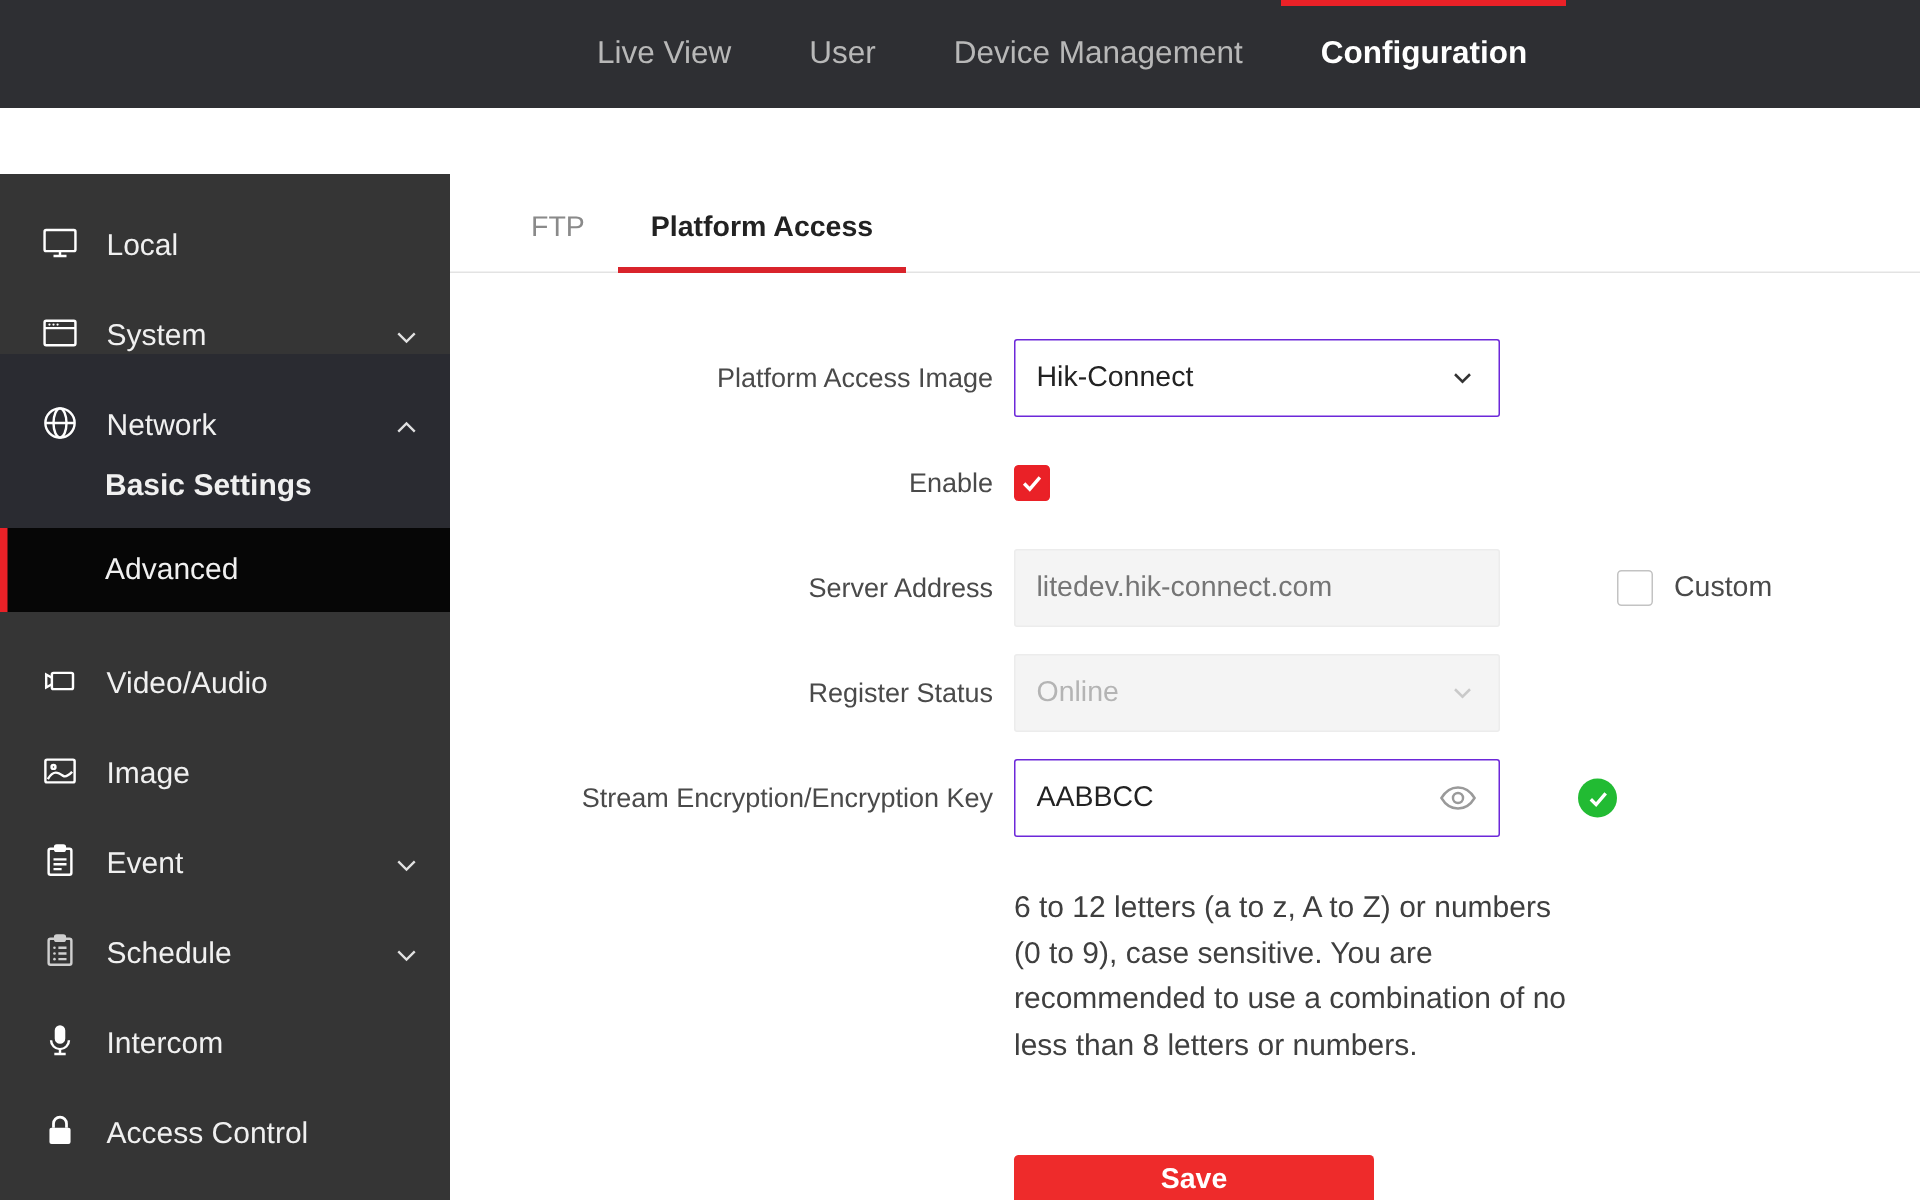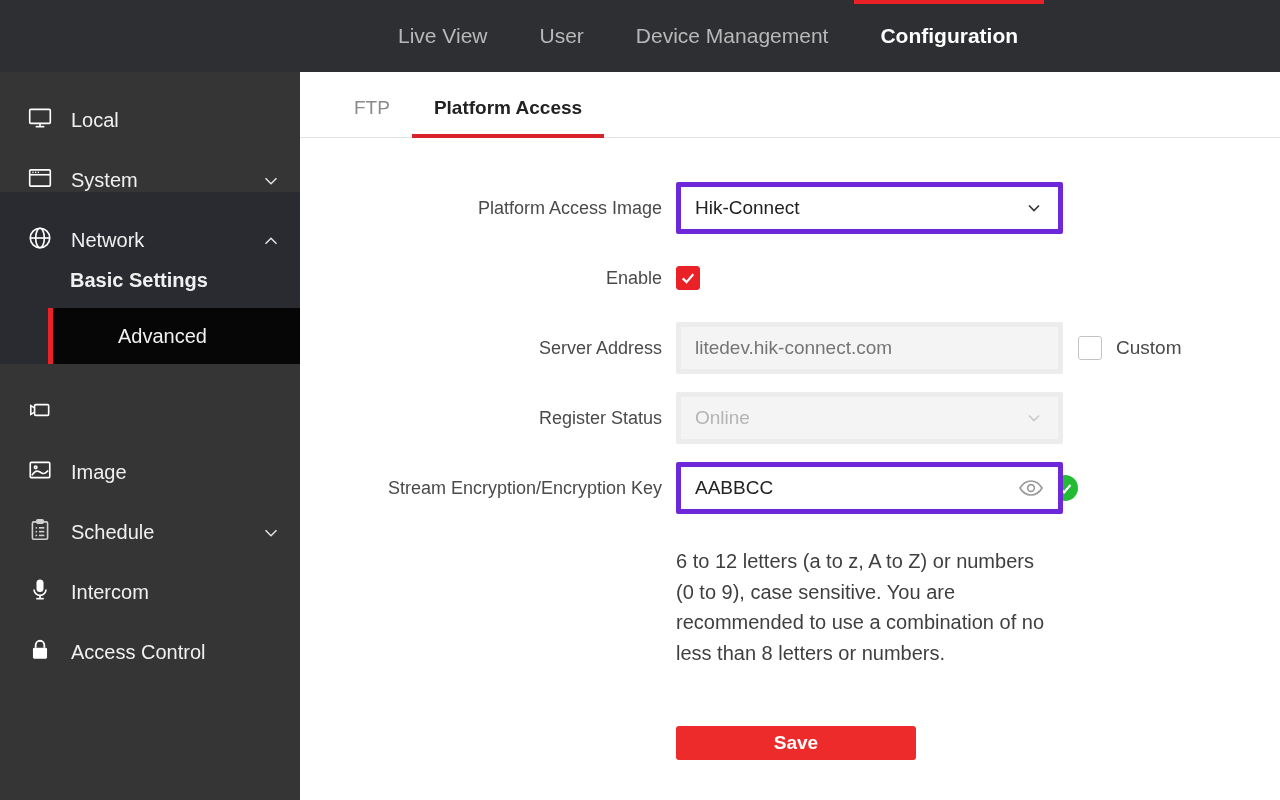--- a/index.html
+++ b/index.html
@@ -2,21 +2,21 @@
 <html><head>
 <meta charset="utf-8">
 <style>
   * { box-sizing: border-box; margin: 0; padding: 0; }
   html, body {
     width: 1280px; height: 800px;
     font-family: "Liberation Sans", sans-serif;
     background: #ffffff;
     overflow: hidden;
   }
-  .app { position: relative; width: 1280px; height: 800px; display: flex; flex-direction: column; }
+  .app { position: relative; width: 1280px; height: 800px; display: flex; flex-direction: column; gap: 44px; }
 
   
   .topnav {
     height: 72px; background: #2e2f33; flex: 0 0 72px;
     display: flex; align-items: center; position: relative;
   }
   .topnav-links { display: flex; align-items: center; margin-left: 372px; height: 100%; }
   .navlink {
     color: #b8b8b8; font-size: 21px; height: 100%;
     display: flex; align-items: center; padding: 0 26px;
@@ -46,21 +46,21 @@
     margin-right: 17px; display: flex; align-items: center; justify-content: center;
   }
   .side-item .lbl { flex: 1 1 auto; white-space: nowrap; }
   .chev { width: 22px; height: 22px; flex: 0 0 22px; opacity: .85; }
   .submenu { background: #2a2b31; }
   .sub-item {
     height: 56px; display: flex; align-items: center;
     padding-left: 70px; color: #f0f0f0; font-size: 20px;
     position: relative; cursor: pointer; font-weight: bold;
   }
-  .sub-item.active { background: #060606; font-weight: normal; margin-left: 48px; }
+  .sub-item.active { background: #060606; font-weight: normal; }
   .sub-item.active::before {
     content: ""; position: absolute; left: 0; top: 0; bottom: 0;
     width: 5px; background: #ea2127;
   }
   .group-head { background: #2a2b31; }
 
   
   .content { flex: 1 1 auto; background: #ffffff; min-width: 0; position: relative; }
   .tabbar {
     height: 66px; border-bottom: 1px solid #e3e3e3;
@@ -78,21 +78,21 @@
 
   .form { padding-top: 44px; }
   .row { display: flex; align-items: flex-start; margin-bottom: 18px; }
   .lab {
     width: 376px; flex: 0 0 376px; text-align: right;
     padding-right: 14px; font-size: 18px; color: #4a4a4a;
     line-height: 52px; white-space: nowrap;
   }
   .field { width: 360px; flex: 0 0 360px; position: relative; }
   .ctrl {
-    width: 387px; height: 52px; border: 5px solid #6d28d9;
+    width: 324px; height: 52px; border: 1px solid #6d28d9;
     background: #fff; border-radius: 2px;
     display: flex; align-items: center; padding: 0 14px;
     font-size: 19px; color: #222;
   }
   .ctrl.disabled { background: #f4f4f4; border-color: #ececec; color: #b4b4b4; }
   .ctrl .val { flex: 1 1 auto; white-space: nowrap; overflow: hidden; }
   .ctrl .caret { width: 20px; height: 20px; flex: 0 0 20px; }
   .ctrl .eye { width: 26px; height: 26px; flex: 0 0 26px; cursor: pointer; }
 
   .cb {
@@ -206,33 +206,51 @@
         </div>
       </div>
 
       <div class="side-item">
         <span class="ico">
           <svg viewBox="0 0 24 24" width="26" height="26" fill="none" stroke="#fff" stroke-width="1.5">
             <rect x="7" y="7" width="13" height="10" rx="1"></rect>
             <path d="M7 10 L3.5 8 L3.5 16 L7 14"></path>
           </svg>
         </span>
+        <span class="lbl">Video/Audio</span>
       </div>
 
       <div class="side-item">
         <span class="ico">
           <svg viewBox="0 0 24 24" width="26" height="26" fill="none" stroke="#fff" stroke-width="1.5">
             <rect x="3" y="5" width="18" height="14" rx="1"></rect>
             <circle cx="8" cy="9.5" r="1.2"></circle>
             <path d="M4.5 17 C8 11 11 13 14 15 C16 16.2 18 14 19.5 12.5"></path>
           </svg>
         </span>
         <span class="lbl">Image</span>
       </div>
 
+      <div class="side-item">
+        <span class="ico">
+          <svg viewBox="0 0 24 24" width="26" height="26" fill="none" stroke="#fff" stroke-width="1.5">
+            <rect x="5" y="4.5" width="14" height="16" rx="1.2"></rect>
+            <rect x="9" y="2.5" width="6" height="3.2" rx="1" fill="#fff"></rect>
+            <line x1="8" y1="11" x2="16" y2="11"></line>
+            <line x1="8" y1="14" x2="16" y2="14"></line>
+            <line x1="8" y1="17" x2="13" y2="17"></line>
+          </svg>
+        </span>
+        <span class="lbl">Event</span>
+        <span class="chev">
+          <svg viewBox="0 0 24 24" width="22" height="22" fill="none" stroke="#fff" stroke-width="1.7">
+            <polyline points="6,9 12,15 18,9"></polyline>
+          </svg>
+        </span>
+      </div>
 
       <div class="side-item">
         <span class="ico">
           <svg viewBox="0 0 24 24" width="26" height="26" fill="none" stroke="#cfcfcf" stroke-width="1.5">
             <rect x="5" y="4.5" width="14" height="16" rx="1.2"></rect>
             <rect x="9" y="2.5" width="6" height="3.2" rx="1" fill="#cfcfcf"></rect>
             <circle cx="8.6" cy="10" r=".8" fill="#cfcfcf" stroke="none"></circle>
             <circle cx="8.6" cy="13.5" r=".8" fill="#cfcfcf" stroke="none"></circle>
             <circle cx="8.6" cy="17" r=".8" fill="#cfcfcf" stroke="none"></circle>
             <line x1="11" y1="10" x2="16" y2="10"></line>

